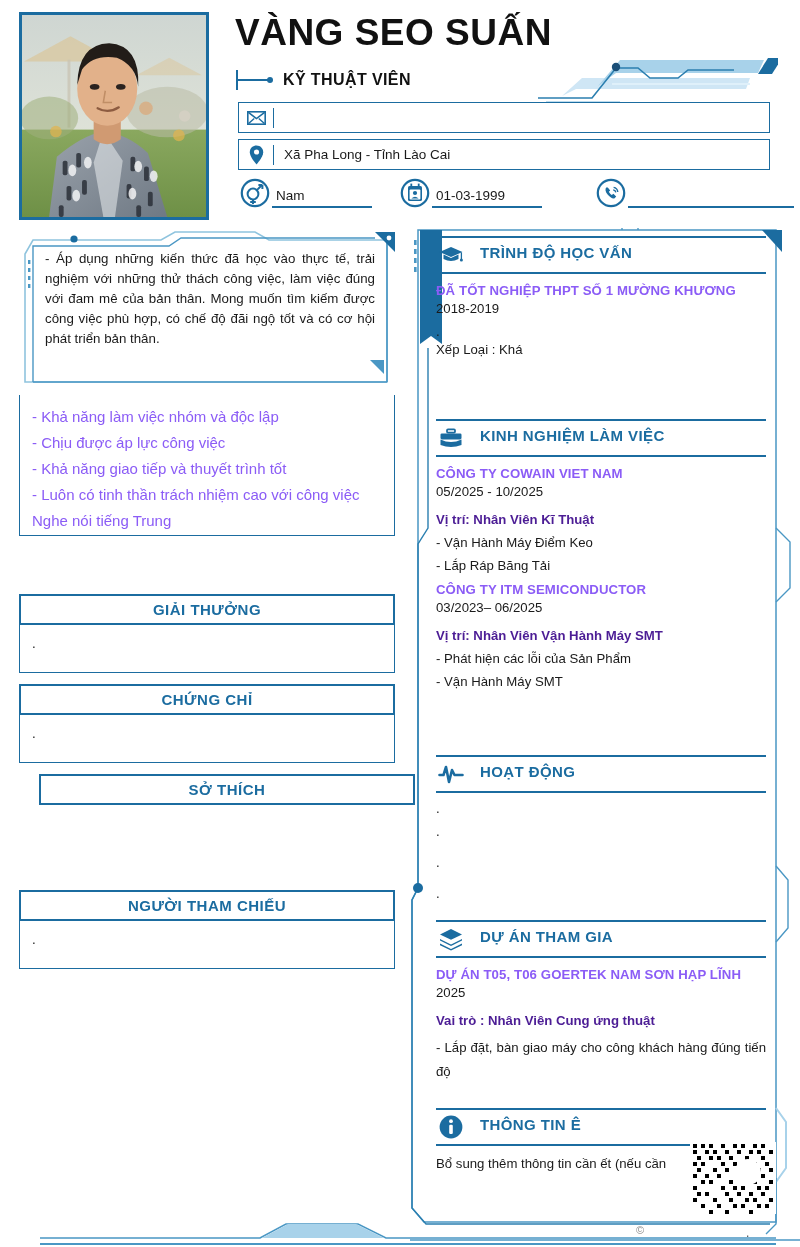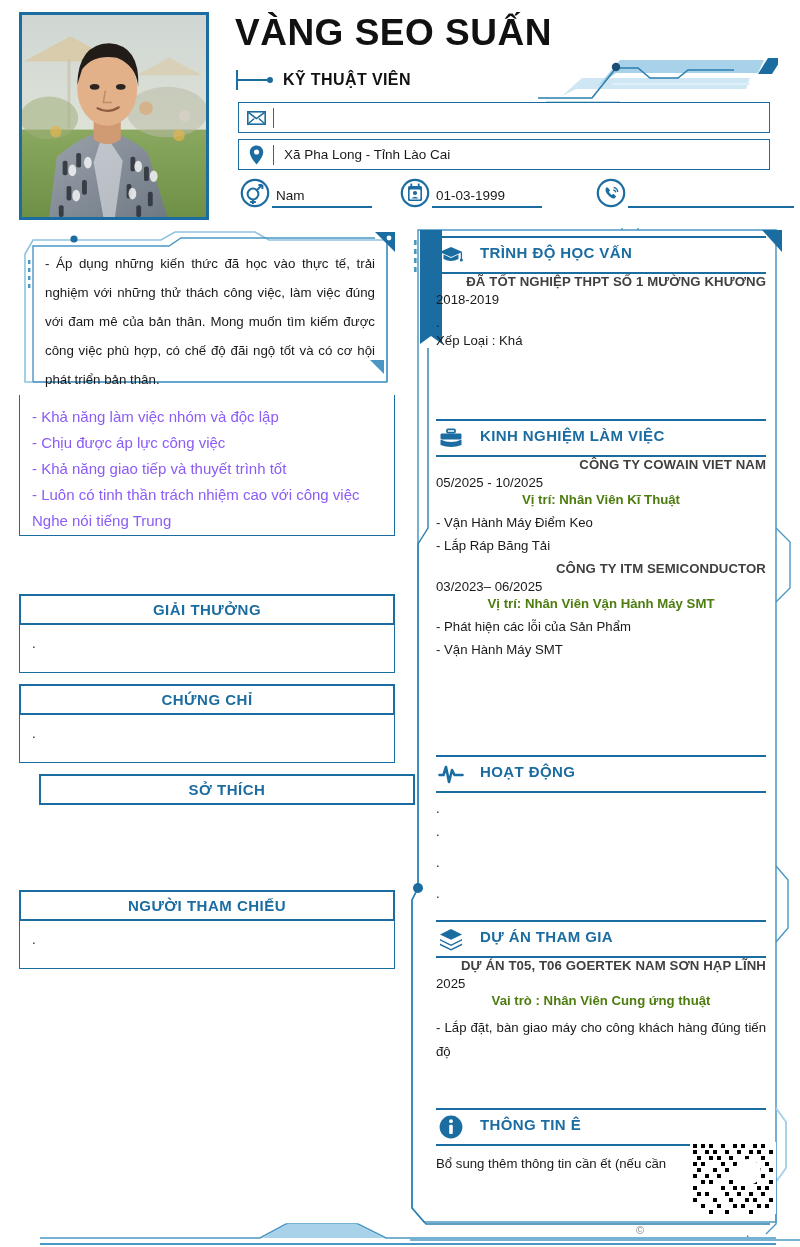--- a/index.html
+++ b/index.html
@@ -50,21 +50,21 @@
   .mini-val { font-size:13.5px; color:#1a1a1a; height:20px; line-height:20px; padding-left:4px; white-space:nowrap;}
   .mini-underline { height:2px; background:#1b6ca0; }
 
   
   .leftcol { position:absolute; left:0; top:228px; width:410px; height:1019px; }
 
   .objective-wrap { position:absolute; left:19px; top:2px; width:376px; height:155px; }
   .objective-svg { position:absolute; left:0; top:0; }
   .objective-text {
     position:absolute; left:26px; top:19px; width:330px;
-    font-size:13.3px; line-height:29px; color:#1a1a1a; text-align:justify;
+    font-size:13.3px; line-height:20px; color:#1a1a1a; text-align:justify;
   }
 
   .lsection { position:absolute; left:19px; width:376px; }
   .lsec-head {
     height:31px; border:2px solid #1b6ca0; display:flex; align-items:center; justify-content:center;
     font-size:15px; font-weight:bold; color:#1b6ca0; letter-spacing:.5px;
   }
   .lsec-body {
     border:1px solid #1b6ca0; border-top:none; padding:9px 12px 9px 12px;
   }
@@ -77,23 +77,23 @@
 
   .rsection { position:absolute; left:26px; width:330px; }
   .rsec-head { position:relative; height:38px; }
   .rsec-rule-top { position:absolute; left:0; top:0; width:330px; height:2px; background:#1b6ca0; }
   .rsec-rule-bot { position:absolute; left:0; bottom:0; width:330px; height:2px; background:#1b6ca0; }
   .rsec-ico { position:absolute; left:2px; top:6px; width:26px; height:26px; }
   .rsec-title {
     position:absolute; left:44px; top:8px; font-size:15px; font-weight:bold;
     color:#1b6ca0; letter-spacing:.4px;
   }
-  .r-org { font-size:13.2px; font-weight:bold; color:#404040; letter-spacing:.1px; white-space:nowrap;text-align:right;}
+  .r-org { font-size:13.2px; font-weight:bold; color:#8b5cf6; margin-top:9px; letter-spacing:.1px; white-space:nowrap;}
   .r-date { font-size:13.2px; color:#1a1a1a; margin-top:3px; }
-  .r-role { font-size:13.2px; font-weight:bold; color:#4d7c0f; margin-top:2px;text-align:center; }
+  .r-role { font-size:13.2px; font-weight:bold; color:#4c1d95; margin-top:13px; }
   .r-li { font-size:13.2px; color:#1a1a1a; margin-top:8px; }
   .r-li.just { text-align:justify; line-height:24px; }
   .r-note { font-size:13.2px; color:#1a1a1a; margin-top:10px; }
 
   .qr { position:absolute; left:690px; top:1142px; width:86px; height:72px; }
   .footer-c { position:absolute; left:636px; top:1224px; font-size:11px; color:#8d8d8d; }
   .footer-dot { position:absolute; left:746px; top:1226px; font-size:12px; color:#555; }
 </style>
 </head>
 <body>

